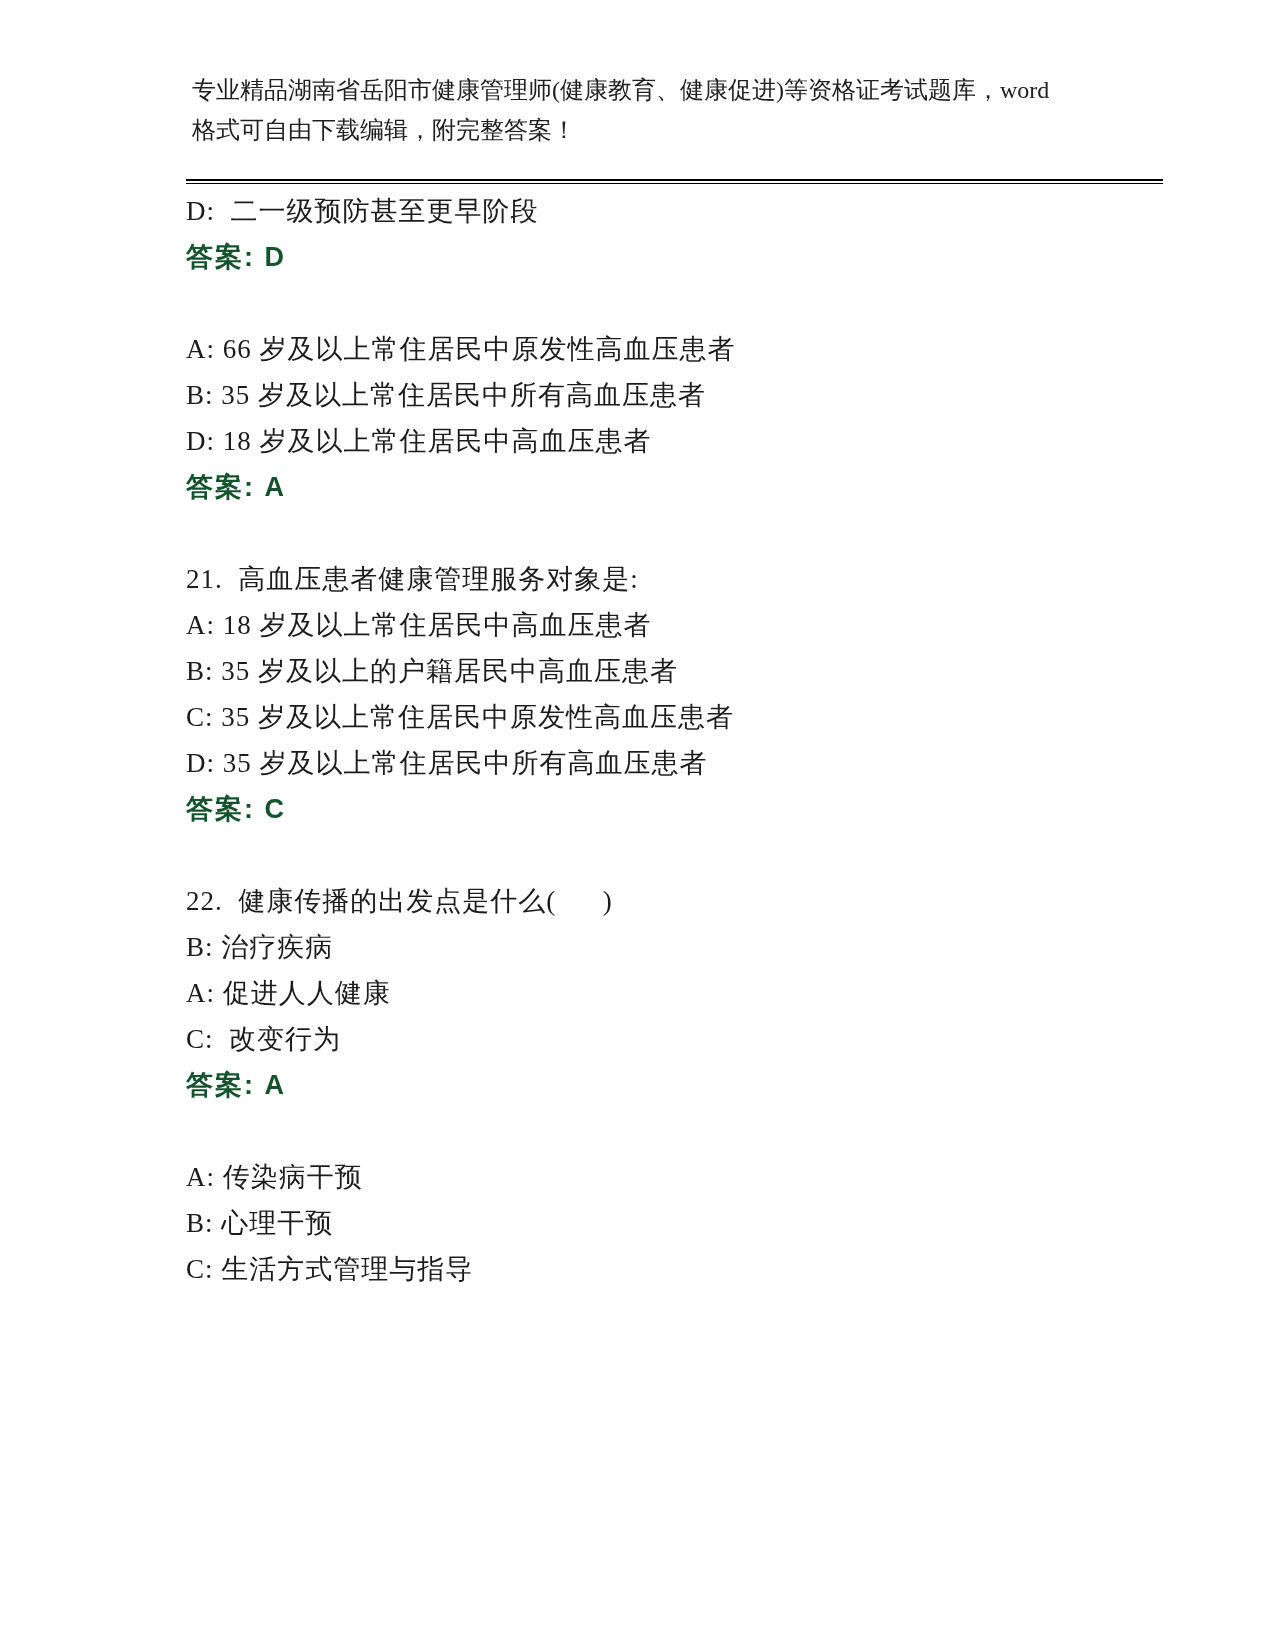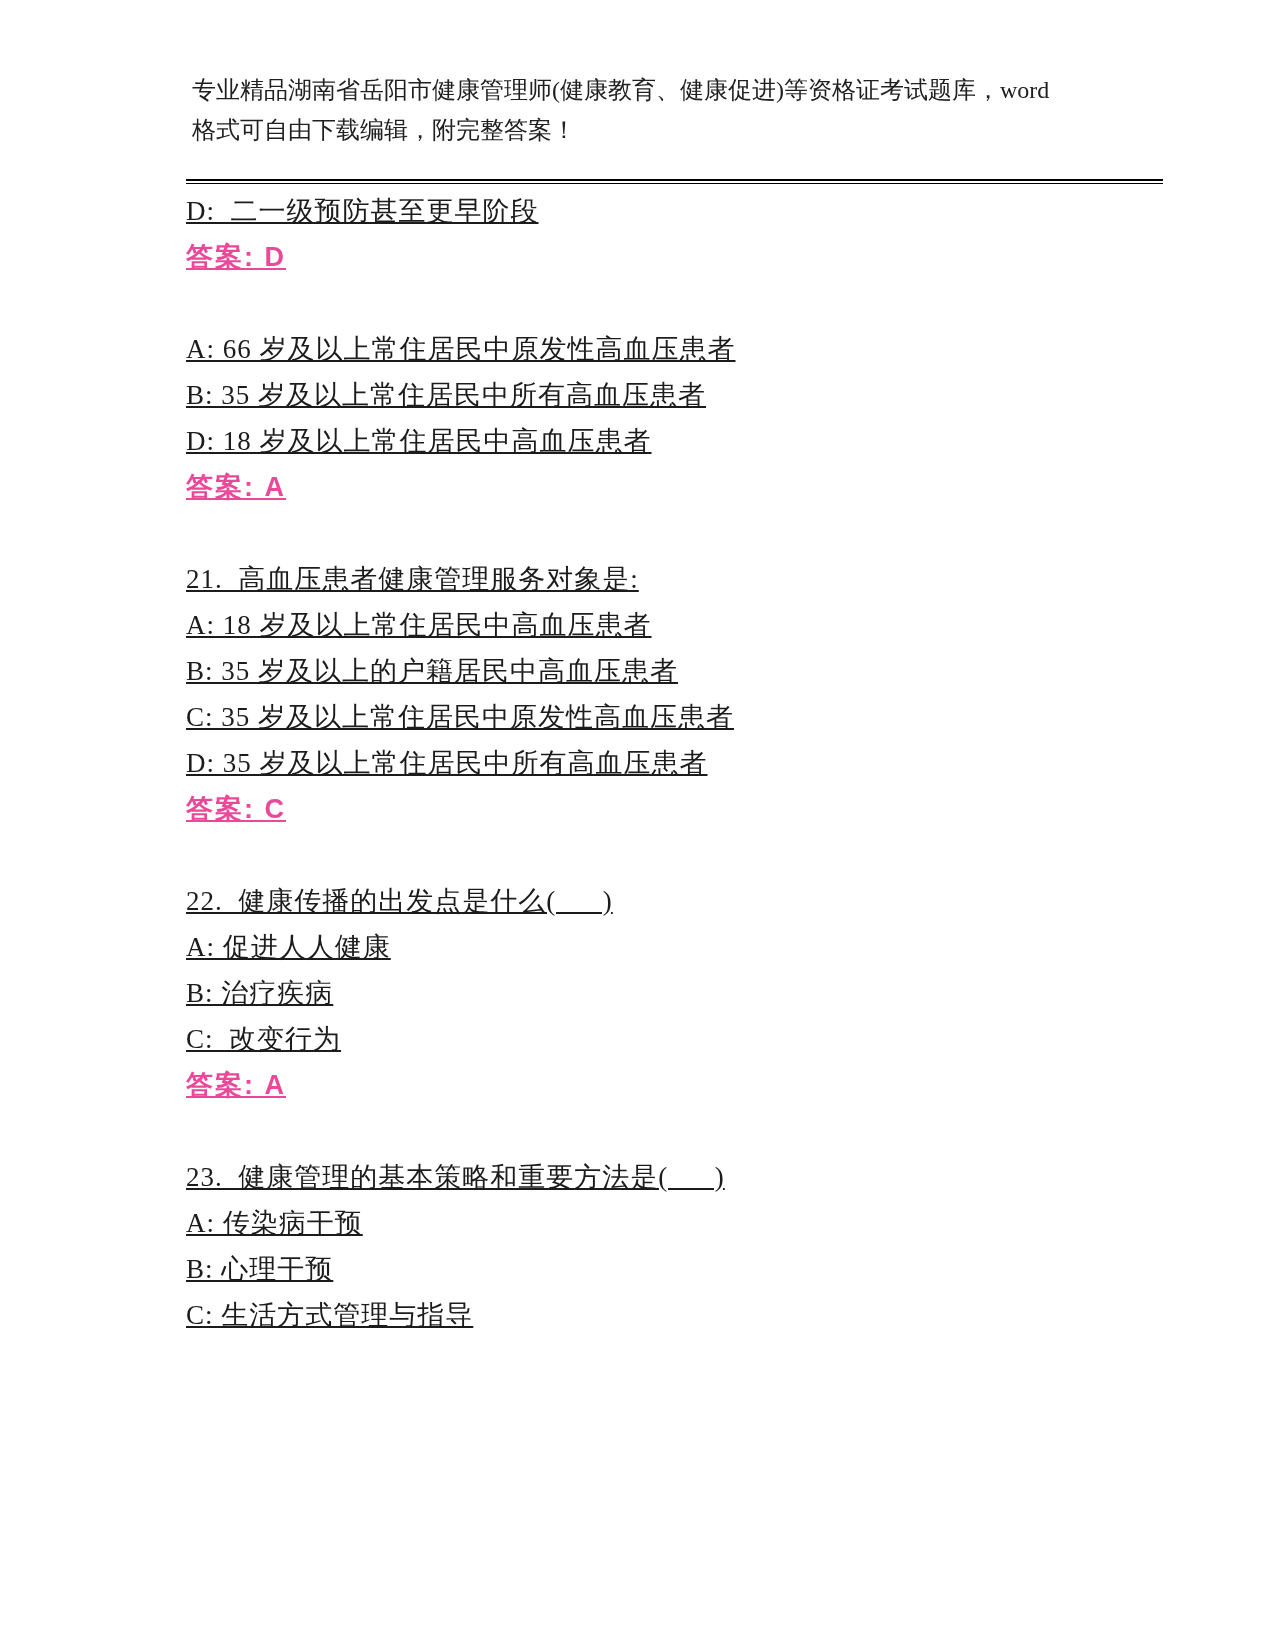--- a/index.html
+++ b/index.html
@@ -36,26 +36,25 @@
     margin: 0 0 46px 0;
   }
   .block:last-child {
     margin-bottom: 0;
   }
   .line {
     font-size: 27px;
     line-height: 46px;
     white-space: pre-wrap;
     letter-spacing: 1px;
-    text-decoration: underline;
   }
   .answer {
     font-family: "Liberation Sans", "DejaVu Sans", sans-serif;
     font-weight: 700;
-    color: #ec4899;
+    color: #14532d;
     letter-spacing: 2px;
   }
 </style>
 </head>
 <body>
 
 <div class="page">
 
   <div>
     <div class="header-line">专业精品湖南省岳阳市健康管理师(健康教育、健康促进)等资格证考试题库，word</div>
@@ -82,27 +81,26 @@
       <div class="line">21.  高血压患者健康管理服务对象是:</div>
       <div class="line">A: 18 岁及以上常住居民中高血压患者</div>
       <div class="line">B: 35 岁及以上的户籍居民中高血压患者</div>
       <div class="line">C: 35 岁及以上常住居民中原发性高血压患者</div>
       <div class="line">D: 35 岁及以上常住居民中所有高血压患者</div>
       <div class="line answer">答案: C</div>
     </div>
 
     <div class="block">
       <div class="line">22.  健康传播的出发点是什么(      )</div>
+      <div class="line">B: 治疗疾病</div>
       <div class="line">A: 促进人人健康</div>
-      <div class="line">B: 治疗疾病</div>
       <div class="line">C:  改变行为</div>
       <div class="line answer">答案: A</div>
     </div>
 
     <div class="block">
-      <div class="line">23.  健康管理的基本策略和重要方法是(      )</div>
       <div class="line">A: 传染病干预</div>
       <div class="line">B: 心理干预</div>
       <div class="line">C: 生活方式管理与指导</div>
     </div>
 
   </div>
 </div>
 
 </body></html>

